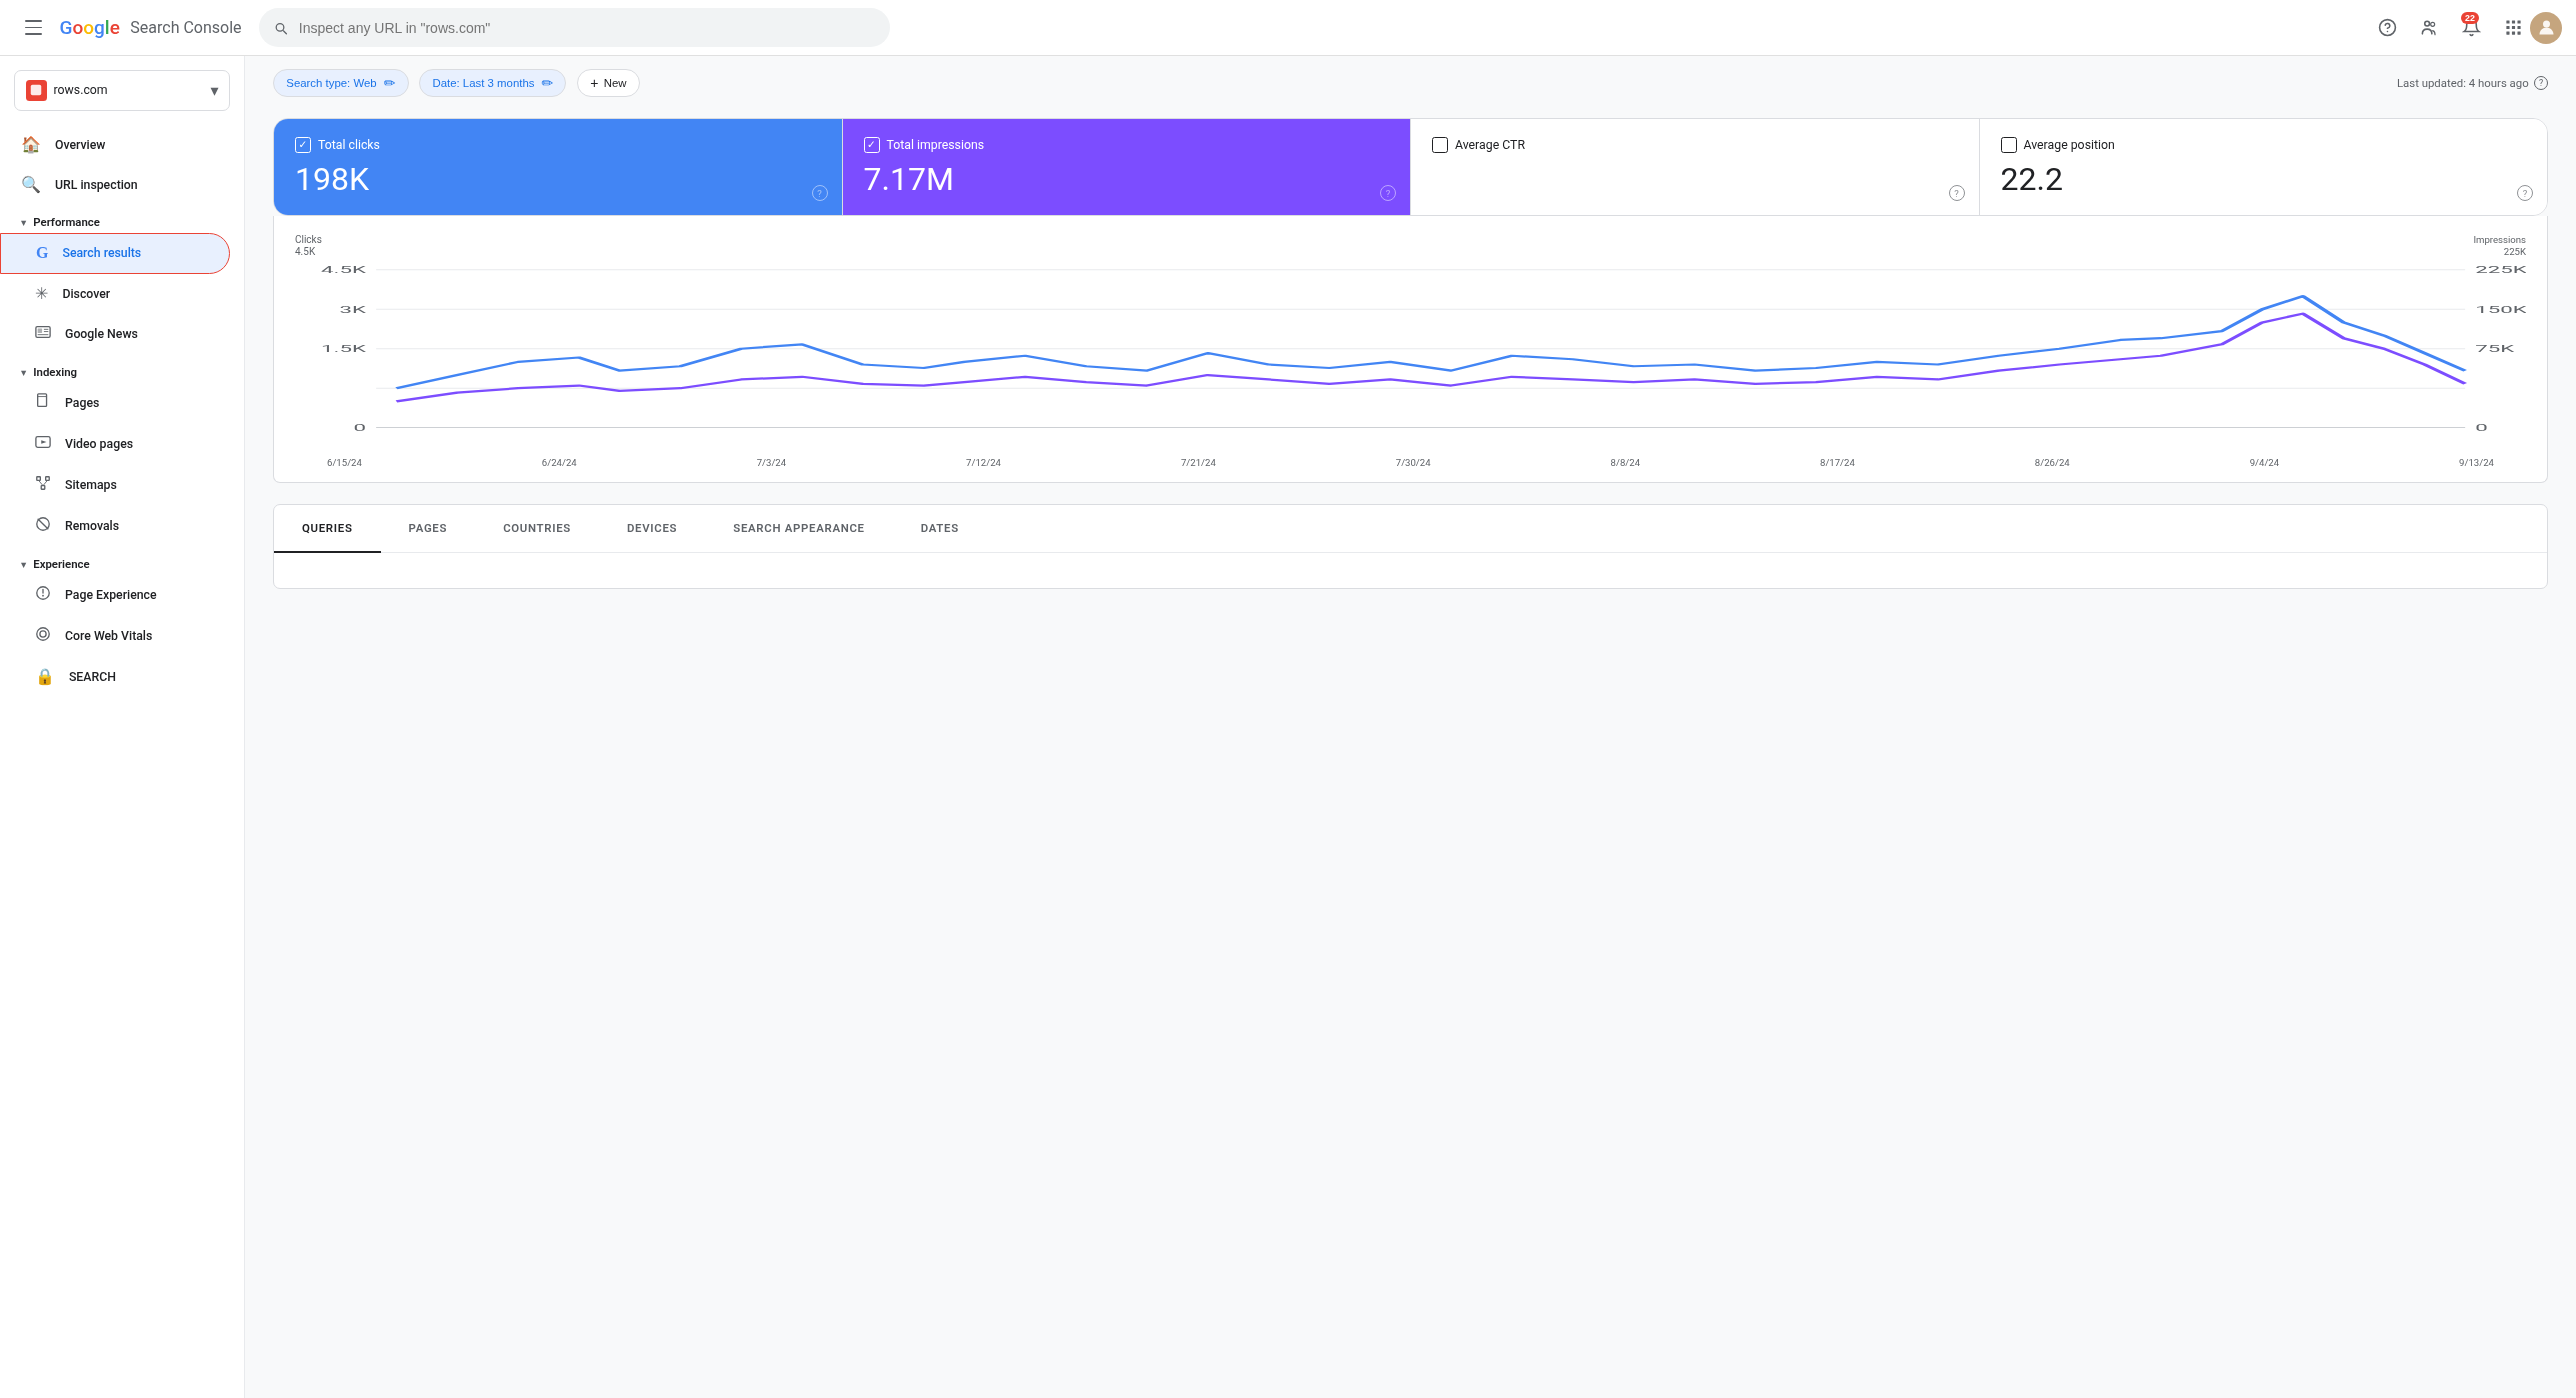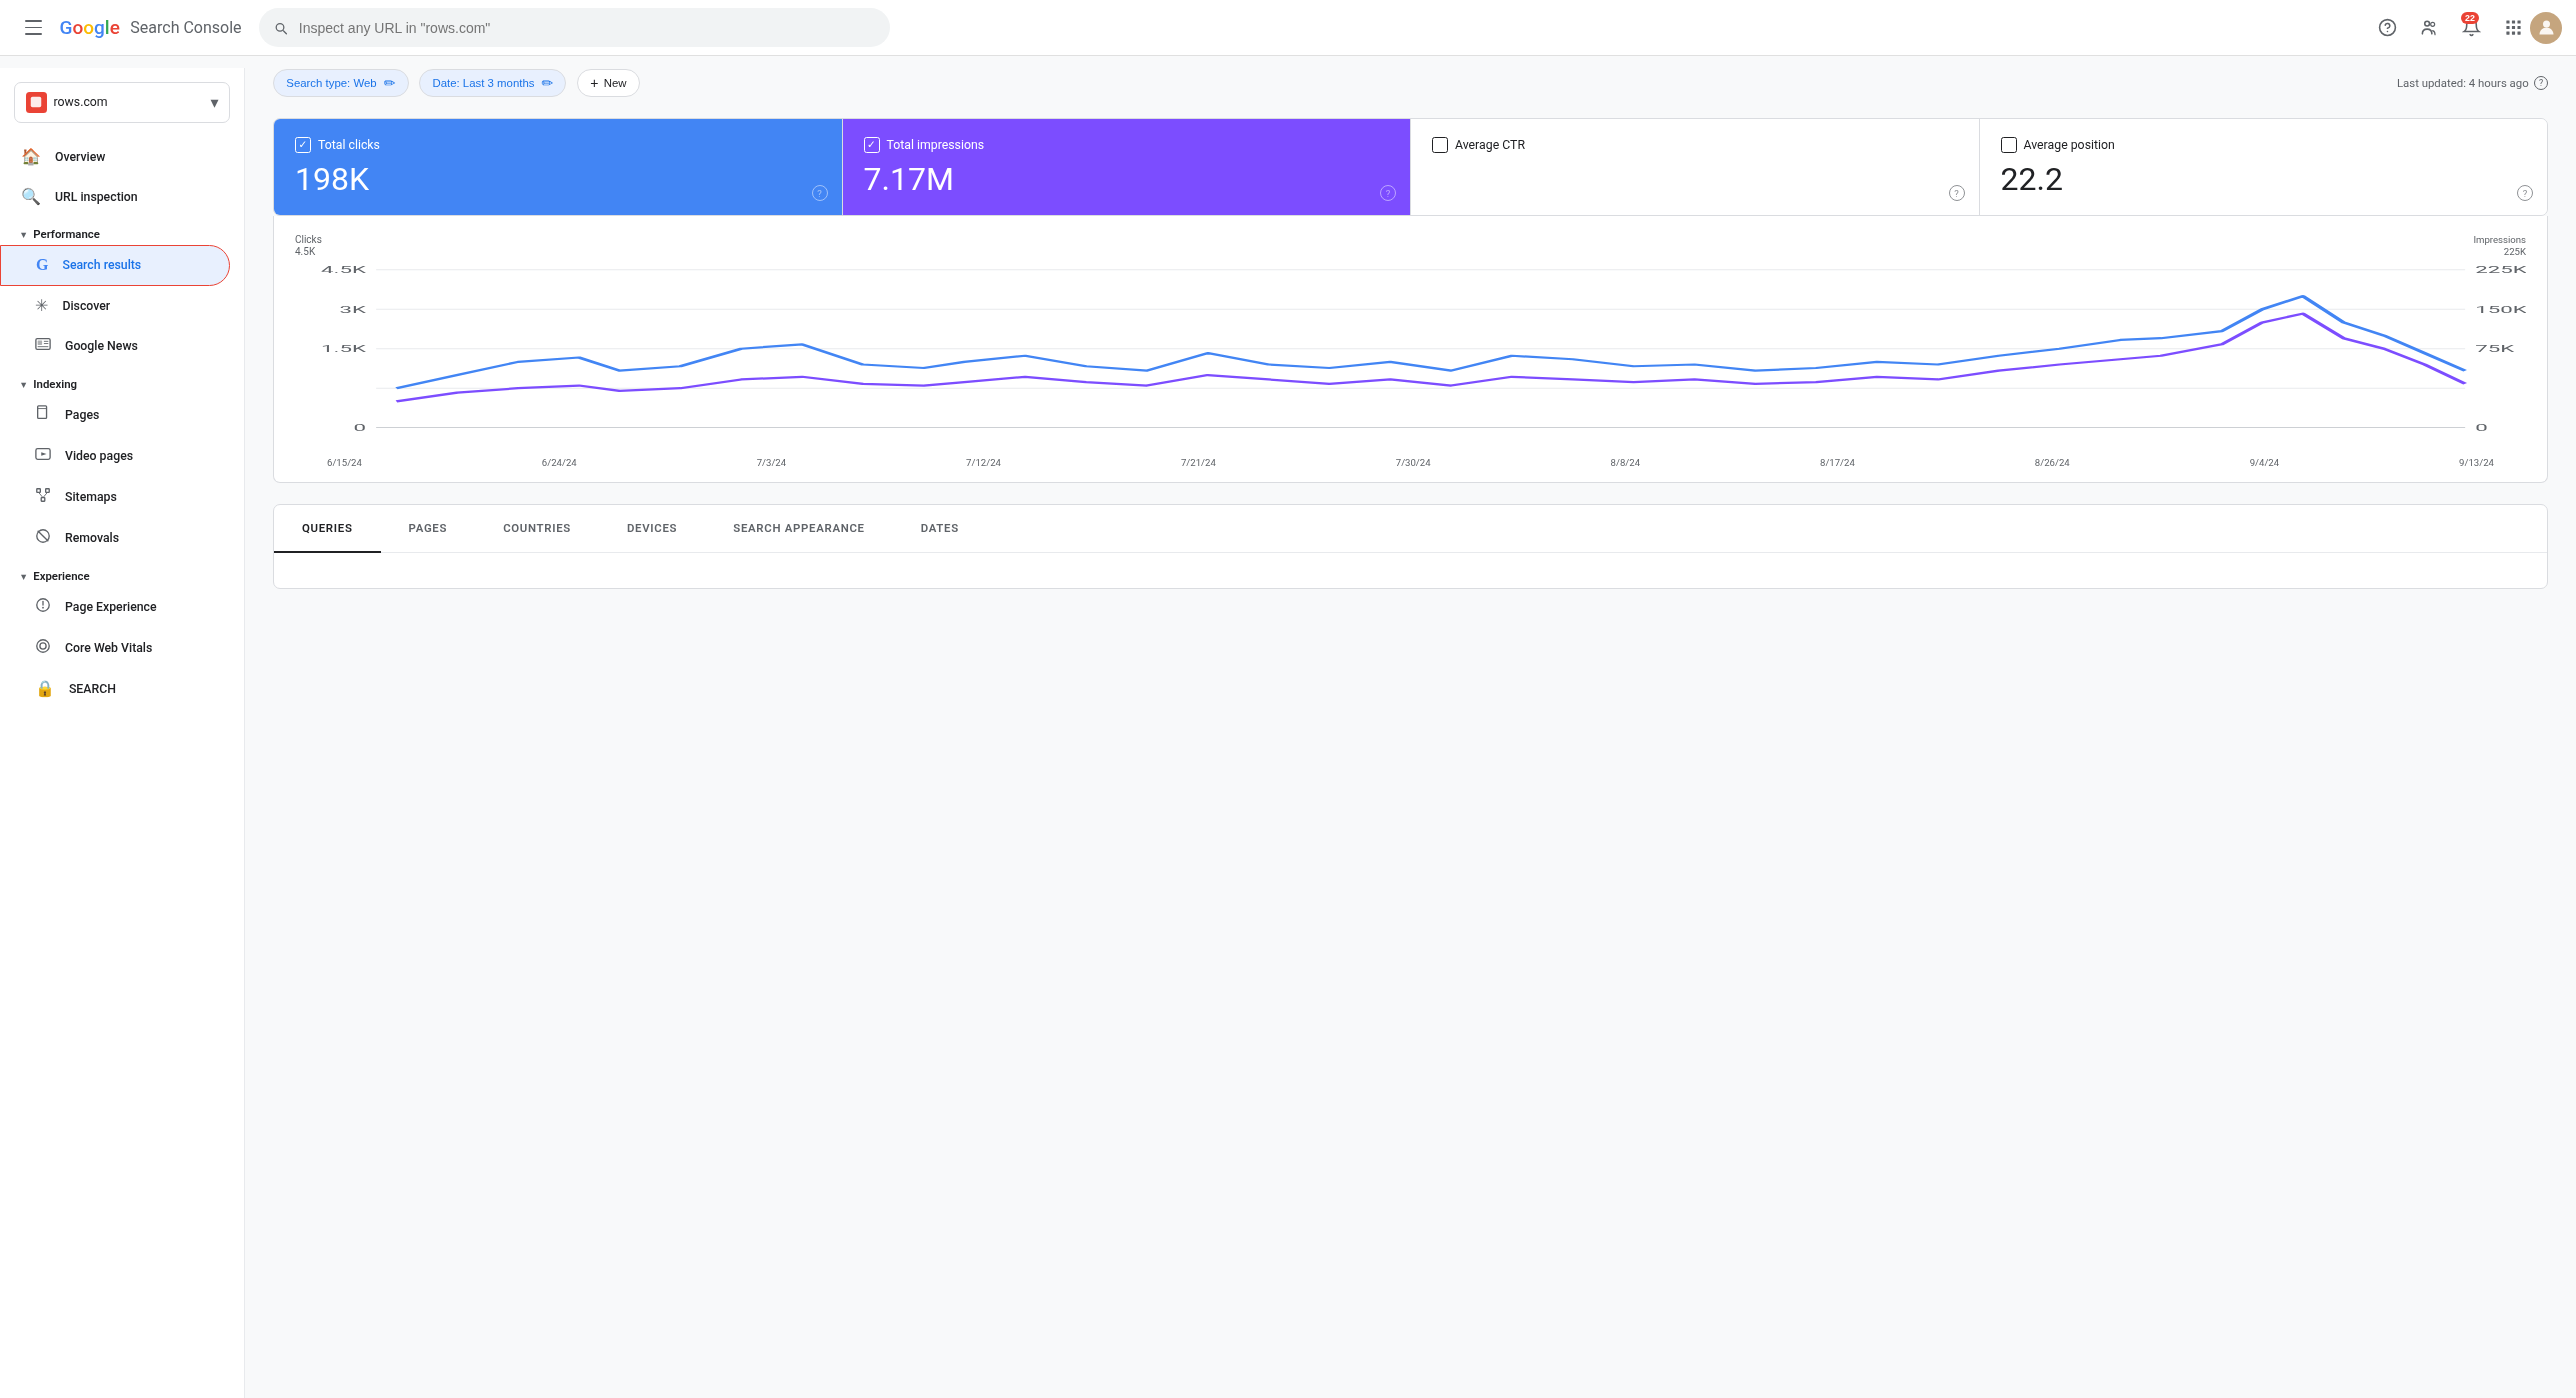--- a/index.html
+++ b/index.html
@@ -35,21 +35,21 @@
     }
     .notif-btn { position: relative; }
     .notif-badge {
       position: absolute; top: 1.8px; right: 1.8px; background: #ea4335; color: #fff;
       font-size: 8.8px; font-weight: 600; border-radius: 8.8px; padding: 0.9px 4.4px; min-width: 16px; text-align: center;
     }
     .avatar { width: 32px; height: 32px; border-radius: 50%; background: #c5a57e; display: flex; align-items: center; justify-content: center; color: #fff; font-size: 16px; cursor: pointer; }
 
     
     .sidebar {
-      width: 245px; background: #fff; position: fixed; left: 0; top: 68px; bottom: 0;
+      width: 245px; background: #fff; position: fixed; left: 0; top: 56px; bottom: 0;
       overflow-y: auto; border-right: 0.9px solid #e8eaed; padding: 7px 0;
     }
     .property-selector {
       margin: 7px 14px 14px; border: 0.9px solid #dadce0; border-radius: 7px;
       padding: 8.8px 10.5px; display: flex; align-items: center; gap: 7px; cursor: pointer;
     }
     .property-icon { width: 21px; height: 21px; background: #ea4335; border-radius: 3.5px; display: flex; align-items: center; justify-content: center; }
     .property-name { font-size: 12.3px; color: #202124; flex: 1; }
     .chevron-down { color: #5f6368; font-size: 16px; }
     .nav-item {
@@ -87,21 +87,21 @@
     }
     .filter-chip .edit-icon { font-size: 14px; }
     .new-btn {
       display: flex; align-items: center; gap: 5.3px; padding: 5.3px 12.3px;
       border: 0.9px solid #dadce0; border-radius: 17.5px; background: #fff;
       color: #202124; font-size: 11.4px; cursor: pointer; font-weight: 500;
     }
     .last-updated { margin-left: auto; color: #5f6368; font-size: 11.4px; display: flex; align-items: center; gap: 5.3px; }
 
     
-    .metric-cards { display: flex; gap: 0; margin-bottom: 0; border-radius: 7px; overflow: hidden; border: 0.9px solid #dadce0; }
+    .metric-cards { display: flex; gap: 0; margin-bottom: 0; border-radius: 15px; overflow: hidden; border: 0.9px solid #dadce0; }
     .metric-card {
       flex: 1; padding: 17.5px 21px; background: #fff; border-right: 0.9px solid #dadce0;
       cursor: pointer; position: relative;
     }
     .metric-card:last-child { border-right: none; }
     .metric-card.blue { background: #4285f4; color: #fff; }
     .metric-card.purple { background: #7c4dff; color: #fff; }
     .metric-label { display: flex; align-items: center; gap: 7px; font-size: 12.3px; margin-bottom: 7px; }
     .metric-check { width: 16px; height: 16px; border: 1.8px solid currentColor; border-radius: 2.6px; display: flex; align-items: center; justify-content: center; }
     .metric-check.checked::after { content: '✓'; font-size: 10.5px; }

